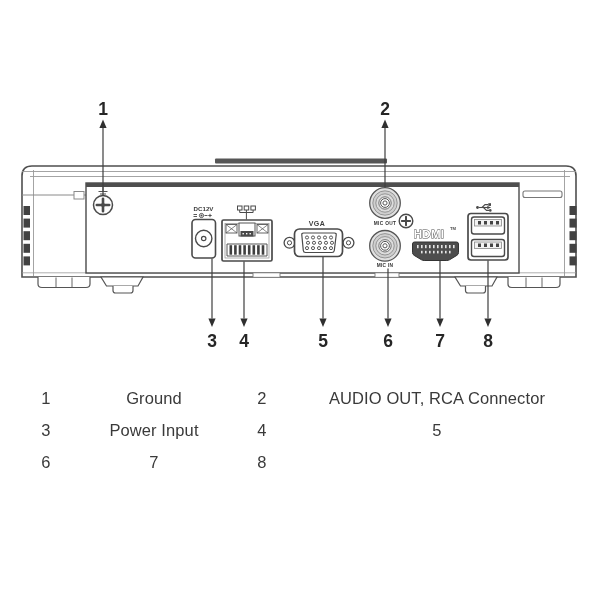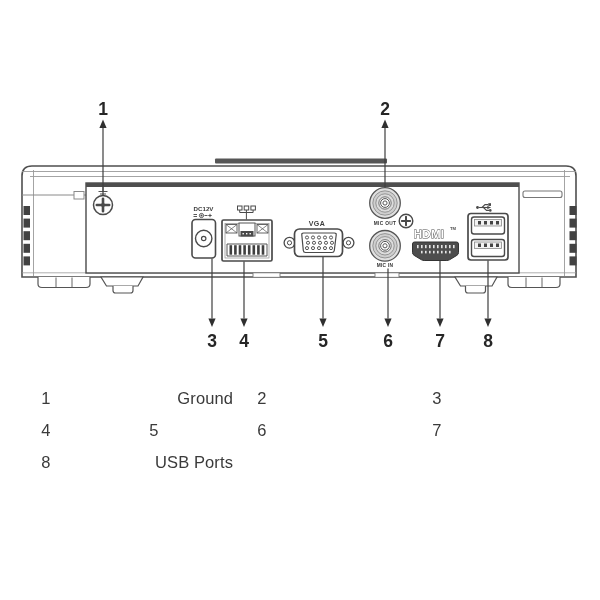--- a/index.html
+++ b/index.html
@@ -5,21 +5,21 @@
   html,body{margin:0;padding:0;background:#fff;}
   #stage{position:relative;width:600px;height:600px;background:#ffffff;overflow:hidden;
          font-family:"Liberation Sans",sans-serif;}
   #device-svg{position:absolute;left:0;top:0;}
   svg text{font-family:"Liberation Sans",sans-serif;}
   .legend{position:absolute;left:38px;top:382px;width:545px;
           display:grid;grid-template-columns:16px 158px 16px auto;column-gap:21px;
           grid-auto-rows:32px;align-items:center;
           font-size:16.5px;color:#3a3a3a;letter-spacing:0.1px;}
   .legend .num{text-align:center;}
-  .legend .lbl{text-align:right;white-space:nowrap;}
+  .legend .lbl{text-align:center;white-space:nowrap;}
 </style>
 </head>
 <body>
 
 <div id="stage">
 
 <svg id="device-svg" width="600" height="380" viewBox="0 0 600 380" xmlns="http://www.w3.org/2000/svg">
 
   <g>
     <rect x="215" y="158.5" width="172" height="5" rx="1" fill="#565656"></rect>
@@ -260,22 +260,23 @@
     <text x="388" y="346.5">6</text>
     <text x="440" y="346.5">7</text>
     <text x="488" y="346.5">8</text>
   </g>
 </svg>
 
 <div class="legend">
   <div class="num">1</div>
   <div class="lbl">Ground</div>
   <div class="num">2</div>
+  <div class="lbl">AUDIO OUT, RCA Connector</div>
   <div class="num">3</div>
+  <div class="lbl">Power Input</div>
   <div class="num">4</div>
   <div class="num">5</div>
   <div class="num">6</div>
   <div class="num">7</div>
   <div class="num">8</div>
-  <div class="lbl">USB Ports</div>
 </div>
 
 </div>
 
 </body></html>

